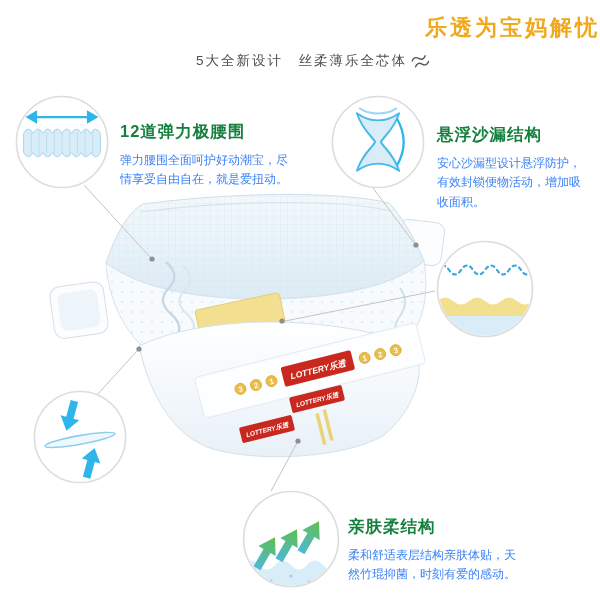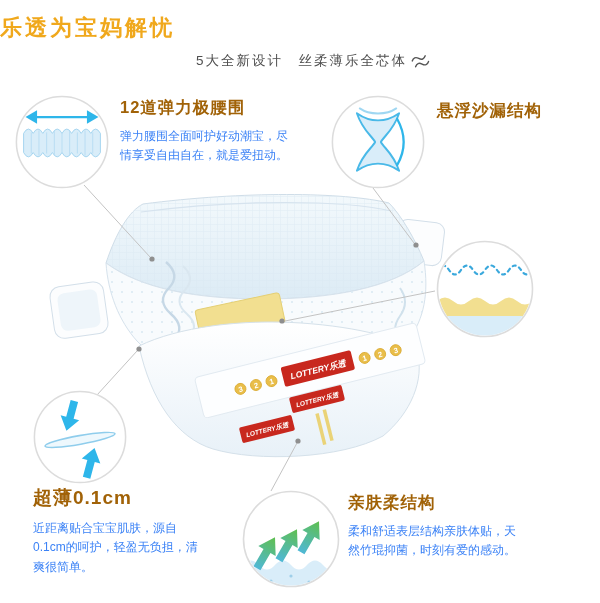--- a/index.html
+++ b/index.html
@@ -1,31 +1,31 @@
 <!DOCTYPE html>
 <html><head>
 <meta charset="utf-8">
 <style>
   * { margin:0; padding:0; box-sizing:border-box; }
   html,body { background:#fff; }
   body { font-family:"Liberation Sans","DejaVu Sans",sans-serif; }
   .page { position:relative; width:600px; height:603px; background:#fff; overflow:hidden; }
   .bg-svg { position:absolute; left:0; top:0; width:600px; height:603px; }
 
-  .header { position:absolute; top:13px; left:0; width:100%; text-align:left; z-index:3; }
+  .header { position:absolute; top:13px; left:0; width:100%; text-align:right; z-index:3; }
   .title { font-size:22px; font-weight:bold; color:#f0a81c; letter-spacing:3px; }
   .subtitle-row { margin-top:9px; display:flex; justify-content:center; align-items:center; gap:5px;padding-left:25px; }
   .subtitle { font-size:13.5px; color:#4f4f4f; letter-spacing:2px; }
   .flourish { display:inline-block; transform:rotate(-22deg); line-height:0; }
 
   .icon-wrap { position:absolute; z-index:2; line-height:0; }
   .icon-wrap svg { width:100%; height:100%; }
 
   .f-text { position:absolute; z-index:3; }
-  .f-heading { font-size:16.5px; font-weight:bold; color:#a16207; letter-spacing:1px; }
+  .f-heading { font-size:16.5px; font-weight:bold; color:#15803d; letter-spacing:1px;margin-top:24px; }
   .f-heading.big { font-size:19px; }
   .f-body { margin-top:8px; font-size:12px; line-height:1.62; color:#3b82f6; }
 </style>
 </head>
 <body>
 
 <div class="page">
 
   <svg class="bg-svg" viewBox="0 0 600 603">
     <defs>
@@ -170,20 +170,21 @@
   <div class="icon-wrap" style="left:330px;top:94px;width:96px;height:96px">
     <svg viewBox="0 0 100 100">
       <circle cx="50" cy="50" r="47.5" fill="#ffffff" stroke="#dcdcdc" stroke-width="1.6"></circle>
       <path d="M28,20 C42,30 58,30 72,20 C66,38 56,44 53,50 C56,56 66,62 72,80 C58,70 42,70 28,80 C34,62 44,56 47,50 C44,44 34,38 28,20 Z" fill="#d9edf9" stroke="#49b9e8" stroke-width="2" stroke-linejoin="round"></path>
       <path d="M70,26 C79,42 79,58 70,74" fill="none" stroke="#2eb6ea" stroke-width="2.4" stroke-linecap="round"></path>
       <path d="M31,15 C41,22 59,22 69,15" fill="none" stroke="#9fd7f2" stroke-width="2" stroke-linecap="round"></path>
     </svg>
   </div>
   <div class="f-text" style="left:437px;top:100px;width:150px">
     <div class="f-heading">悬浮沙漏结构</div>
+    <div class="f-body">安心沙漏型设计悬浮防护，有效封锁便物活动，增加吸收面积。</div>
   </div>
 
   <div class="icon-wrap" style="left:435px;top:239px;width:100px;height:100px">
     <svg viewBox="0 0 100 100">
       <defs>
           <clipPath id="c3">
             <circle cx="50" cy="50" r="46.5"></circle>
           </clipPath>
         </defs>
       <circle cx="50" cy="50" r="47.5" fill="#ffffff" stroke="#dcdcdc" stroke-width="1.6"></circle>
@@ -195,24 +196,20 @@
     </svg>
   </div>
 
   <div class="icon-wrap" style="left:32px;top:389px;width:96px;height:96px">
     <svg viewBox="0 0 100 100">
       <circle cx="50" cy="50" r="47.5" fill="#ffffff" stroke="#dcdcdc" stroke-width="1.6"></circle>
       <ellipse cx="50" cy="53" rx="37" ry="4.5" fill="#eef8fd" stroke="#8fcdec" stroke-width="1.6" transform="rotate(-10 50 53)"></ellipse>
       <path d="M-4,-16 L4,-16 L4,2 L10,2 L0,16 L-10,2 L-4,2 Z" fill="#2eb6ea" transform="translate(40 28) rotate(15)"></path>
       <path d="M-4,16 L4,16 L4,-2 L10,-2 L0,-16 L-10,-2 L-4,-2 Z" fill="#2eb6ea" transform="translate(61 77) rotate(15)"></path>
     </svg>
-  </div>
-  <div class="f-text" style="left:33px;top:485px;width:176px">
-    <div class="f-heading big">超薄0.1cm</div>
-    <div class="f-body">近距离贴合宝宝肌肤，源自0.1cm的呵护，轻盈无负担，清爽很简单。</div>
   </div>
 
   <div class="icon-wrap" style="left:241px;top:489px;width:100px;height:100px">
     <svg viewBox="0 0 100 100">
       <defs>
         <clipPath id="c5">
             <circle cx="50" cy="50" r="46.5"></circle>
           </clipPath>
         <linearGradient id="g5" x1="0" y1="1" x2="0" y2="0">
           <stop offset="0" stop-color="#4fb8d6"></stop>

